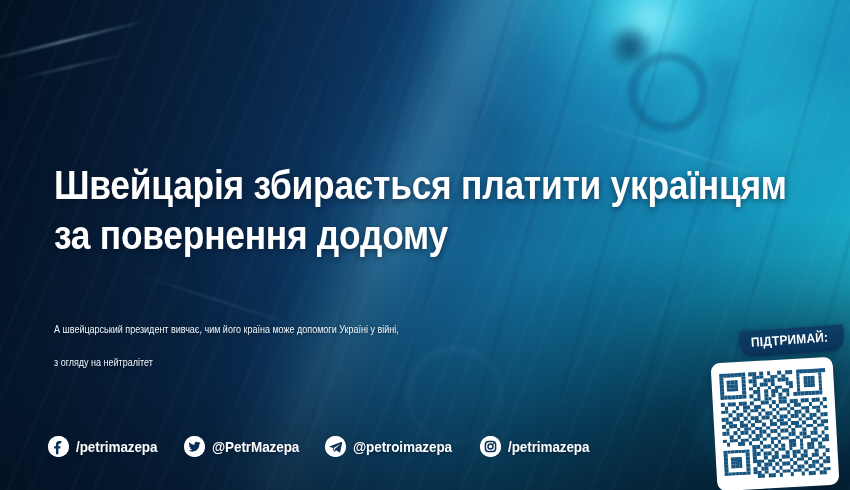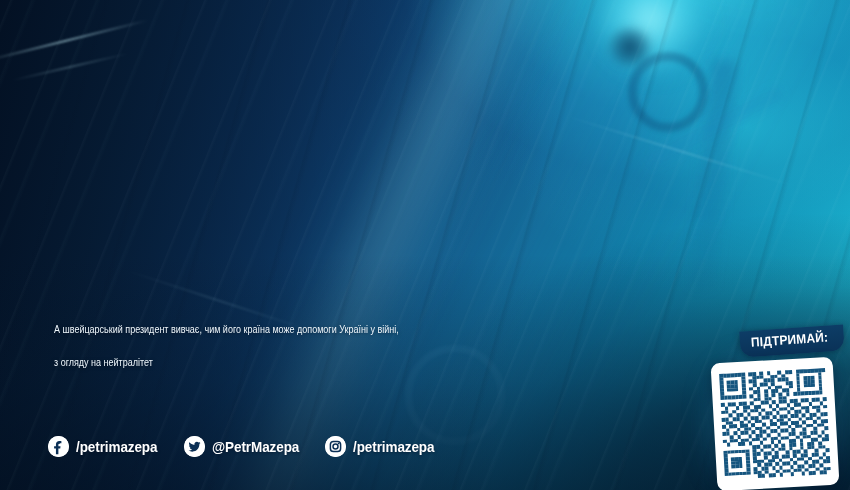--- a/index.html
+++ b/index.html
@@ -385,20 +385,24 @@
   <div class="bg-layer streaks"></div>
   <div class="bg-layer streaks2"></div>
   <div class="streak-hi" style="left:-20px; top:40px; width:170px; transform:rotate(-14deg);"></div>
   <div class="streak-hi" style="left:10px; top:66px; width:120px; transform:rotate(-13deg); opacity:.45;"></div>
   <div class="streak-hi" style="left:560px; top:150px; width:240px; transform:rotate(17deg); opacity:.35;"></div>
   <div class="streak-hi" style="left:120px; top:300px; width:200px; transform:rotate(18deg); opacity:.22;"></div>
 
   <div class="content">
 
 
+    <div class="headline">
+      <span class="headline-line">Швейцарія збирається платити українцям</span>
+      <span class="headline-line">за повернення додому</span>
+    </div>
 
     <div class="subtitle">
       <span class="subtitle-line">А швейцарський президент вивчає, чим його країна може допомоги Україні у війні,</span>
       <span class="subtitle-line">з огляду на нейтралітет</span>
     </div>
 
     <div class="socials">
 
       <div class="social-item">
         <span class="social-icon">
@@ -413,20 +417,29 @@
       <div class="social-item">
         <span class="social-icon">
           <svg width="21" height="21" viewBox="0 0 21 21">
             <circle cx="10.5" cy="10.5" r="10.5" fill="#ffffff"></circle>
             <path d="M16.6 7.0c-0.45 0.2-0.93 0.33-1.43 0.39 0.51-0.31 0.9-0.79 1.09-1.37-0.48 0.28-1.01 0.49-1.58 0.6-0.45-0.48-1.1-0.78-1.81-0.78-1.37 0-2.48 1.11-2.48 2.48 0 0.19 0.02 0.38 0.06 0.56-2.06-0.1-3.89-1.09-5.11-2.59-0.21 0.37-0.34 0.79-0.34 1.25 0 0.86 0.44 1.62 1.1 2.06-0.4-0.01-0.79-0.12-1.12-0.31v0.03c0 1.2 0.86 2.2 1.99 2.43-0.21 0.06-0.43 0.09-0.65 0.09-0.16 0-0.32-0.02-0.47-0.05 0.32 0.98 1.23 1.7 2.31 1.72-0.85 0.66-1.91 1.06-3.07 1.06-0.2 0-0.4-0.01-0.59-0.03 1.1 0.7 2.4 1.11 3.8 1.11 4.55 0 7.04-3.77 7.04-7.04l-0.01-0.32c0.49-0.35 0.9-0.78 1.23-1.28z" fill="#0b2f55"></path>
           </svg>
         </span>
         <span class="social-label">@PetrMazepa</span>
       </div>
 
+      <div class="social-item">
+        <span class="social-icon">
+          <svg width="21" height="21" viewBox="0 0 21 21">
+            <circle cx="10.5" cy="10.5" r="10.5" fill="#ffffff"></circle>
+            <path d="M16.2 5.9L4.9 10.3c-0.5 0.2-0.5 0.5-0.1 0.63l2.9 0.9 1.12 3.44c0.14 0.38 0.25 0.53 0.52 0.53 0.26 0 0.38-0.12 0.52-0.26l1.4-1.36 2.9 2.14c0.53 0.3 0.92 0.14 1.05-0.5l1.9-8.9c0.19-0.78-0.3-1.13-0.9-0.9zM8.6 12.1l6.3-3.97c0.3-0.19 0.58-0.09 0.35 0.12l-5.4 4.87-0.2 2.2z" fill="#0b2f55"></path>
+          </svg>
+        </span>
+        <span class="social-label">@petroimazepa</span>
+      </div>
 
       <div class="social-item">
         <span class="social-icon">
           <svg width="21" height="21" viewBox="0 0 21 21">
             <circle cx="10.5" cy="10.5" r="10.5" fill="#ffffff"></circle>
             <rect x="5.4" y="5.4" width="10.2" height="10.2" rx="3.1" fill="none" stroke="#0b2f55" stroke-width="1.5"></rect>
             <circle cx="10.5" cy="10.5" r="2.5" fill="none" stroke="#0b2f55" stroke-width="1.5"></circle>
             <circle cx="13.6" cy="7.5" r="0.85" fill="#0b2f55"></circle>
           </svg>
         </span>

